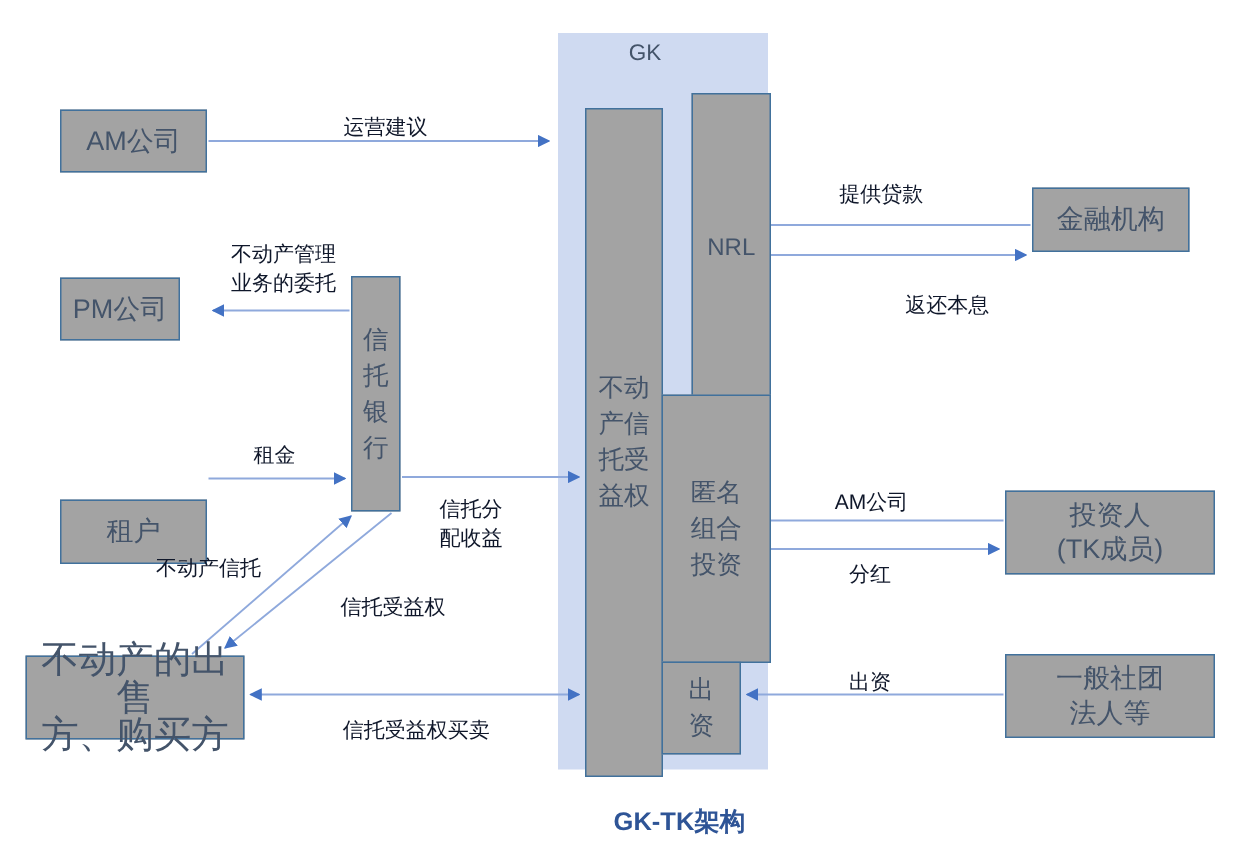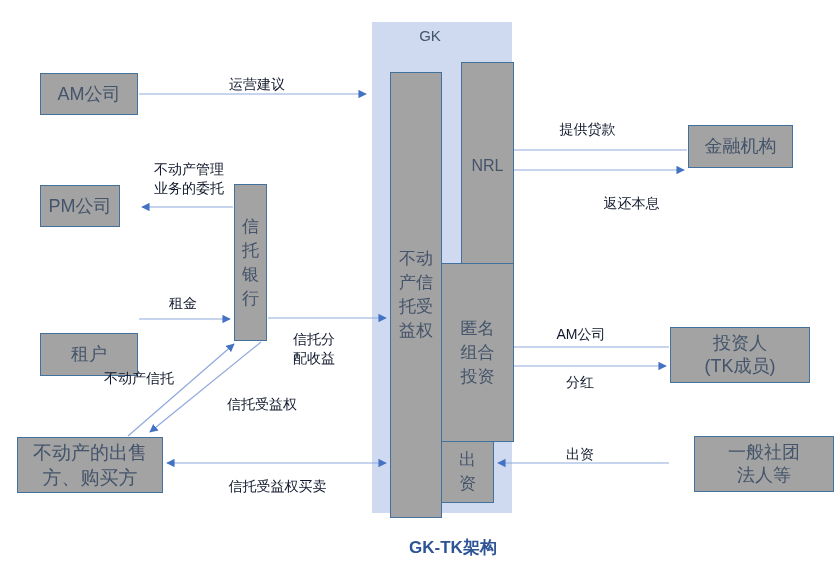--- a/index.html
+++ b/index.html
@@ -20,29 +20,29 @@
     display:flex;align-items:center;justify-content:center;text-align:center;
     box-sizing:border-box;color:#44546a;font-size:18px;white-space:pre-line;
     line-height:23px;
   }
   .vtext{
     word-break:break-all;line-height:24px;font-size:17px;
   }
   .box-am{left:40px;top:73px;width:98px;height:42px;}
   .box-pm{left:40px;top:185px;width:80px;height:42px;}
   .box-tenant{left:40px;top:297px;width:98px;height:43px;margin-top:36px;}
-  .box-seller{left:17px;top:437px;width:146px;height:56px;font-size:19px;line-height:25px;}
+  .box-seller{left:17px;top:437px;width:146px;height:56px;font-size:25px;line-height:25px;}
   .box-bank{left:234px;top:184px;width:33px;height:157px;padding:0 6px;}
   .box-trust{left:390px;top:72px;width:52px;height:446px;padding:0 7px;}
   .box-nrl{left:441px;top:62px;width:53px;height:207px;font-size:16px;margin-left:20px;}
   .box-tk{left:441px;top:263px;width:73px;height:179px;padding:0 15px;}
   .box-contrib{left:441px;top:441px;width:53px;height:62px;padding:0 15px;}
   .box-fin{left:688px;top:125px;width:105px;height:43px;}
   .box-inv{left:670px;top:327px;width:140px;height:56px;}
-  .box-assoc{left:670px;top:436px;width:140px;height:56px;margin-left:24px;}
+  .box-assoc{left:670px;top:436px;width:140px;height:56px;}
   .lbl{
     position:absolute;font-size:14px;line-height:19px;color:#0f172a;
     text-align:center;white-space:pre-line;
   }
   .lbl-advice{left:212px;top:75px;width:90px;}
   .lbl-delegation{left:145px;top:160px;width:88px;}
   .lbl-rent{left:156px;top:294px;width:54px;}
   .lbl-distribution{left:288px;top:330px;width:52px;}
   .lbl-retrust{left:95px;top:369px;width:88px;}
   .lbl-benefit{left:218px;top:395px;width:88px;}

